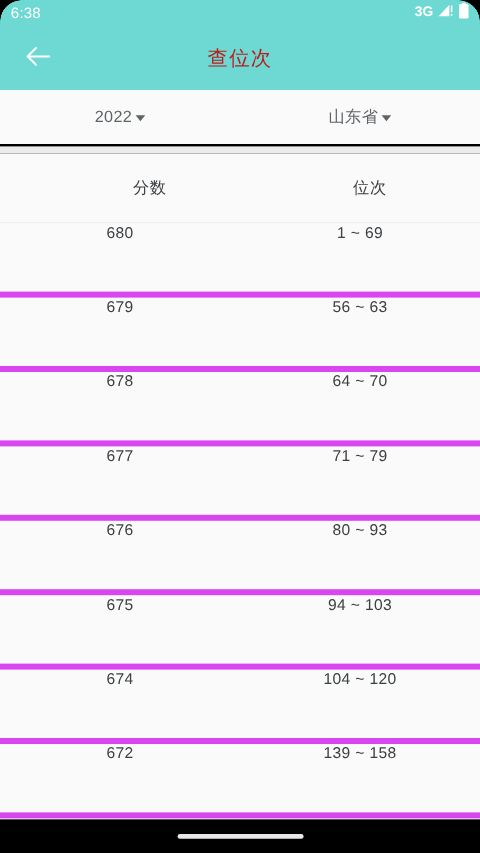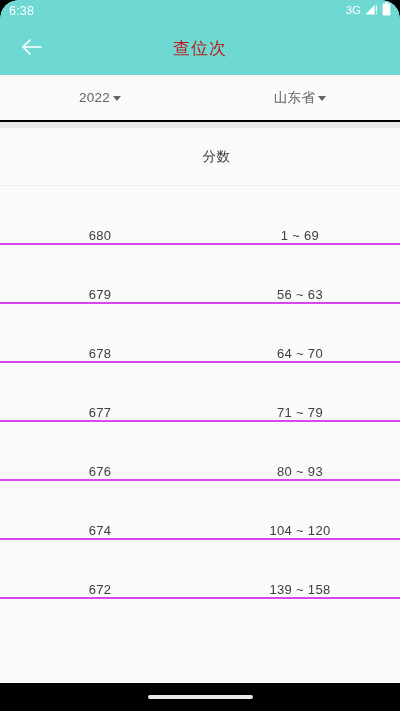--- a/index.html
+++ b/index.html
@@ -55,21 +55,21 @@
     line-height: 1;
   }
   .status-right {
     display: flex;
     align-items: center;
     gap: 4px;
   }
   .net-label {
     color: #ffffff;
     font-size: 11.5px;
-    font-weight: normal;
+    font-weight: bold;
     line-height: 1;
   }
   .signal-icon,
   .battery-icon {
     display: block;
   }
 
   .appbar {
     position: absolute;
     left: 0;
@@ -168,22 +168,22 @@
   .th {
     flex: 1 1 50%;
     text-align: center;
     color: #3c4043;
     font-size: 13.5px;
     letter-spacing: 0.5px;
   }
   .row {
     display: flex;
     height: 57px;
-    align-items: flex-end;
-    border-bottom: 2px solid #d946ef;
+    align-items: flex-start;
+    border-bottom: 5px solid #d946ef;
   }
   .cell {
     flex: 1 1 50%;
     text-align: center;
     color: #3c4043;
     font-size: 13px;
     letter-spacing: 0.3px;
   }
 
   
@@ -264,20 +264,21 @@
       <span class="filter-label">山东省</span>
       <span class="caret"></span>
     </div>
   </div>
 
   <div class="separator-band"></div>
 
   <div class="table">
     <div class="table-head">
       <div class="th">分数</div>
+      <div class="th">位次</div>
     </div>
 
     <div class="row">
       <div class="cell">680</div>
       <div class="cell">1 ~ 69</div>
     </div>
     <div class="row">
       <div class="cell">679</div>
       <div class="cell">56 ~ 63</div>
     </div>
@@ -285,20 +286,24 @@
       <div class="cell">678</div>
       <div class="cell">64 ~ 70</div>
     </div>
     <div class="row">
       <div class="cell">677</div>
       <div class="cell">71 ~ 79</div>
     </div>
     <div class="row">
       <div class="cell">676</div>
       <div class="cell">80 ~ 93</div>
+    </div>
+    <div class="row">
+      <div class="cell">675</div>
+      <div class="cell">94 ~ 103</div>
     </div>
     <div class="row">
       <div class="cell">674</div>
       <div class="cell">104 ~ 120</div>
     </div>
     <div class="row">
       <div class="cell">672</div>
       <div class="cell">139 ~ 158</div>
     </div>
   </div>

